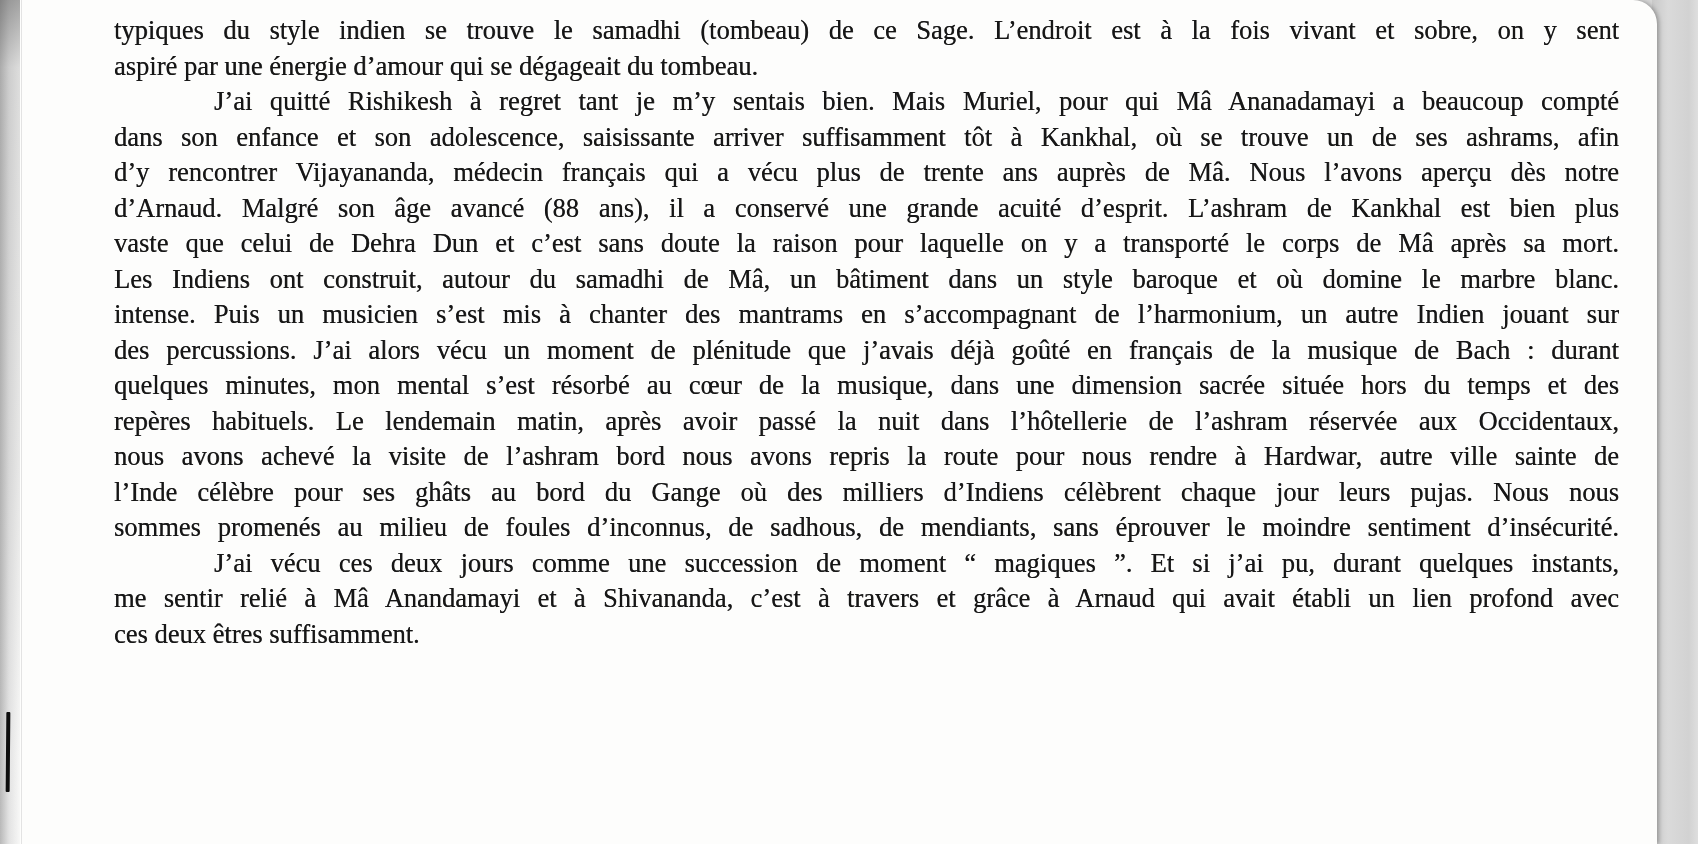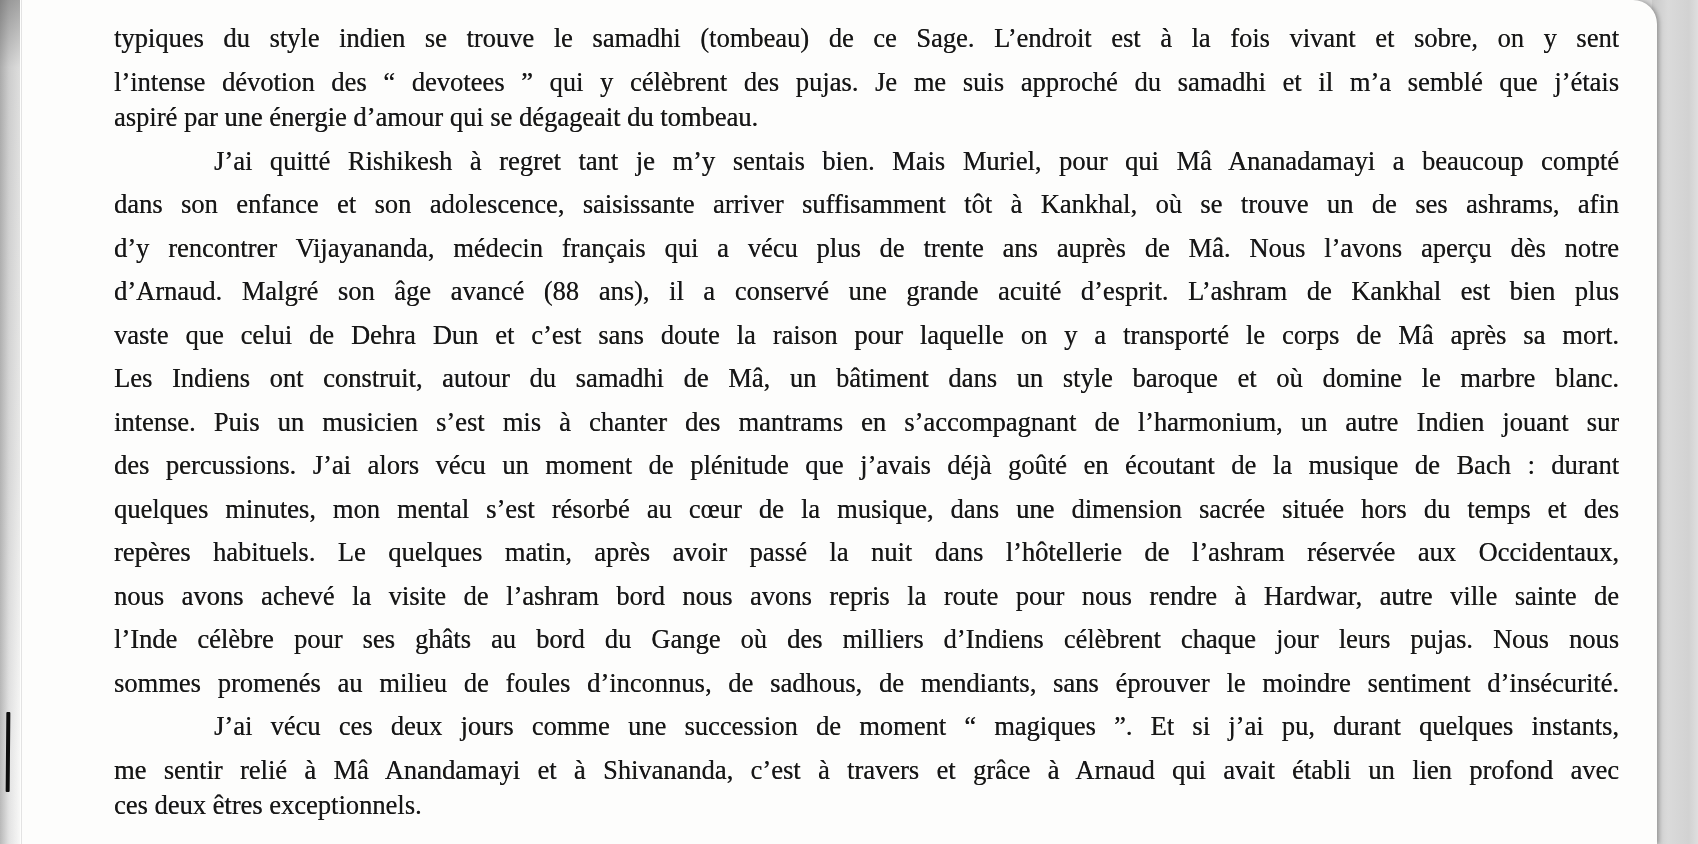--- a/index.html
+++ b/index.html
@@ -61,49 +61,47 @@
   }
   .line {
     height: 35.5px;
     line-height: 35.5px;
     white-space: normal;
     text-shadow: 0.3px 0 0 rgba(20,20,20,0.75);
   }
   .line.just {
     text-align: justify;
     text-align-last: justify;
-    margin-top: 8px;
   }
   .line.indent {
     padding-left: 100px;
   }
 </style>
 </head>
 <body>
 
 <div class="right-band"></div>
 
 <div class="scan-page">
   <div class="left-edge"></div>
   <div class="left-line"></div>
   <div class="ink-mark"></div>
   <div class="text-block" id="text-block">
       <div class="line just">typiques du style indien  se trouve le samadhi (tombeau) de ce Sage. L’endroit est à la fois vivant et sobre, on y sent</div>
-      <div class="line just">l’intense dévotion des “ devotees ” qui y célèbrent des pujas. Je me suis approché du samadhi et il m’a semblé que j’étais</div>
       <div class="line">aspiré par une énergie d’amour qui se dégageait du tombeau.</div>
       <div class="line just indent">J’ai quitté Rishikesh à regret tant je m’y sentais bien. Mais Muriel, pour qui Mâ Ananadamayi a beaucoup compté</div>
       <div class="line just">dans son enfance et son adolescence, saisissante arriver suffisamment tôt à Kankhal, où se trouve un de ses ashrams, afin</div>
       <div class="line just">d’y rencontrer Vijayananda, médecin français qui a vécu plus de trente ans auprès de Mâ. Nous l’avons aperçu dès notre</div>
       <div class="line just">d’Arnaud. Malgré son âge avancé (88 ans), il a conservé une grande acuité d’esprit. L’ashram de Kankhal est bien plus</div>
       <div class="line just">vaste que celui de Dehra Dun et c’est sans doute la raison pour laquelle on y a transporté le corps de Mâ après sa mort.</div>
       <div class="line just">Les Indiens ont construit, autour du samadhi de Mâ, un bâtiment dans un style baroque et où domine le marbre blanc.</div>
       <div class="line just">intense. Puis un musicien s’est mis à chanter des mantrams en s’accompagnant de l’harmonium, un autre Indien jouant sur</div>
-      <div class="line just">des percussions. J’ai alors vécu un moment de plénitude que j’avais déjà goûté en écoutant de la musique de Bach : durant</div>
+      <div class="line just">des percussions. J’ai alors vécu un moment de plénitude que j’avais déjà goûté en français de la musique de Bach : durant</div>
       <div class="line just">quelques minutes, mon mental s’est résorbé au cœur de la musique, dans une dimension sacrée située hors du temps et des</div>
-      <div class="line just">repères habituels. Le quelques matin, après avoir passé la nuit dans l’hôtellerie de l’ashram réservée aux Occidentaux,</div>
+      <div class="line just">repères habituels. Le lendemain matin, après avoir passé la nuit dans l’hôtellerie de l’ashram réservée aux Occidentaux,</div>
       <div class="line just">nous avons achevé la visite de l’ashram bord nous avons repris la route pour nous rendre à Hardwar, autre ville sainte de</div>
       <div class="line just">l’Inde célèbre pour ses ghâts au bord du Gange où des milliers d’Indiens célèbrent chaque jour leurs pujas. Nous nous</div>
       <div class="line just">sommes promenés au milieu de foules d’inconnus, de sadhous, de mendiants, sans éprouver le moindre sentiment d’insécurité.</div>
       <div class="line just indent">J’ai vécu ces deux jours comme une succession de moment “ magiques ”. Et si j’ai pu, durant quelques instants,</div>
       <div class="line just">me sentir relié à Mâ Anandamayi et à Shivananda, c’est à travers et grâce à Arnaud qui avait établi un lien profond avec</div>
-      <div class="line">ces deux êtres exceptionnels.</div>
+      <div class="line">ces deux êtres suffisamment.</div>
     </div>
 </div>
 
 </body></html>

